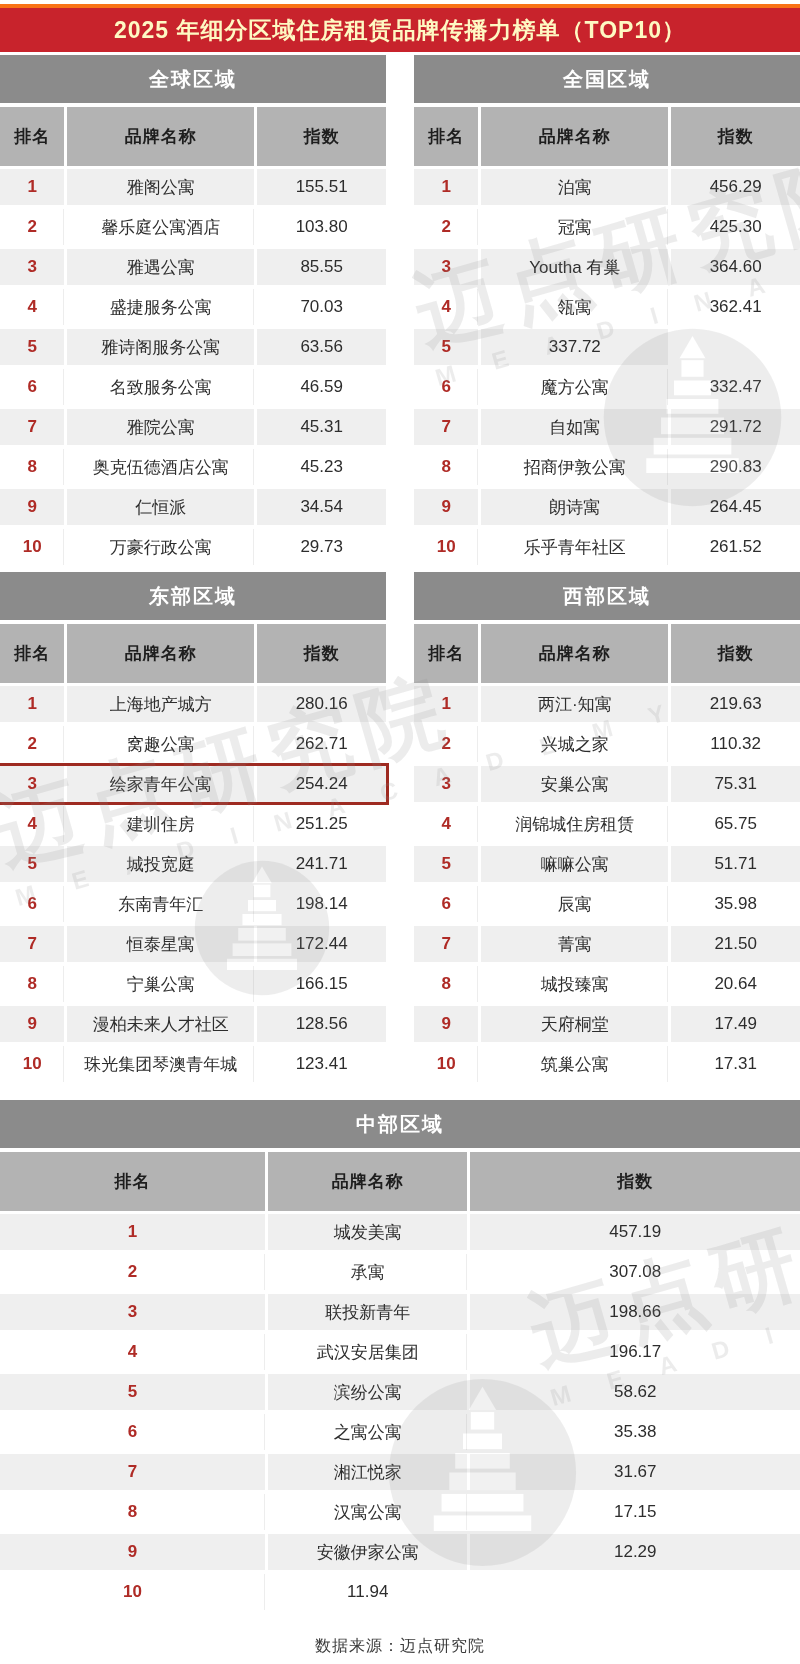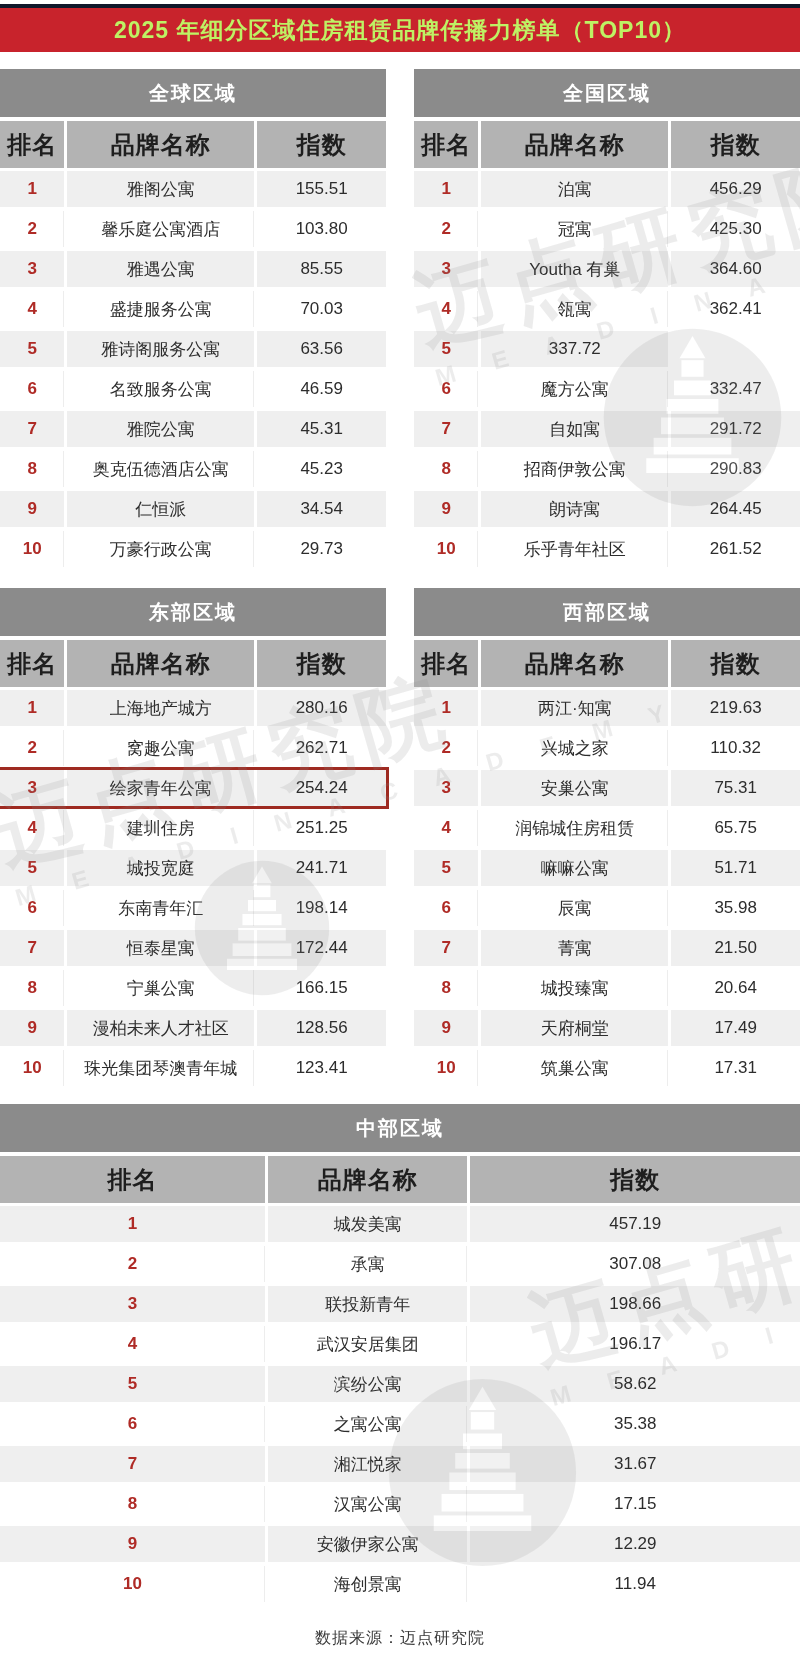--- a/index.html
+++ b/index.html
@@ -1,36 +1,36 @@
 <!DOCTYPE html>
 <html><head>
 <meta charset="utf-8">
 <style>
   html,body{margin:0;padding:0;background:#ffffff;}
   body{font-family:"Liberation Sans","DejaVu Sans",sans-serif;}
   .page{position:relative;width:800px;height:1664px;margin:0 auto;background:#ffffff;overflow:hidden;}
 
   .titlebar{
-    margin-top:4px;border-top:4px solid #0f172a;height:44px;background:#c8232c;
-    color:#bef264;font-size:23px;font-weight:bold;letter-spacing:1px;
+    margin-top:4px;border-top:4px solid #f97316;height:44px;background:#c8232c;
+    color:#fef9c3;font-size:23px;font-weight:bold;letter-spacing:1px;
     display:flex;align-items:center;justify-content:center;
   }
 
-  .pair{display:grid;grid-template-columns:1fr 1fr;column-gap:28px;margin-top:17px;}
+  .pair{display:grid;grid-template-columns:1fr 1fr;column-gap:28px;margin-top:3px;}
   .single{margin-top:14px;}
 
   .band{
     height:48px;background:#8b8b8b;color:#ffffff;font-size:20px;font-weight:bold;
     display:flex;align-items:center;justify-content:center;letter-spacing:2px;
   }
   .thead{display:grid;column-gap:3px;margin-top:4px;}
   .tbl .thead{grid-template-columns:64fr 186fr 128fr;}
   .tbl.wide .thead{grid-template-columns:267fr 201fr 332fr;}
   .thead .hcell{
-    height:47px;background:#b3b3b3;color:#1e1e1e;font-size:24px;font-weight:bold;
+    height:59px;background:#b3b3b3;color:#1e1e1e;font-size:17px;font-weight:bold;
     display:flex;align-items:center;justify-content:center;letter-spacing:1px;
   }
 
   .rows{margin-top:3px;}
   .row{display:grid;column-gap:3px;height:36px;margin-bottom:4px;position:relative;}
   .tbl .row{grid-template-columns:64fr 186fr 128fr;}
   .tbl.wide .row{grid-template-columns:267fr 201fr 332fr;}
   .cell{display:flex;align-items:center;justify-content:center;font-size:17px;color:#2d2d2d;}
   .row.odd .cell{background:#efefef;}
   .row.even .cell{background:#ffffff;box-shadow:inset -1px 0 0 #ededed;}
@@ -354,21 +354,20 @@
             <span class="cell brand">汉寓公寓</span>
             <span class="cell index">17.15</span>
           </div>
           <div class="row odd">
             <span class="cell rank">9</span>
             <span class="cell brand">安徽伊家公寓</span>
             <span class="cell index">12.29</span>
           </div>
           <div class="row even">
             <span class="cell rank">10</span>
-            <span class="cell brand">海创景寓</span>
             <span class="cell index">11.94</span>
           </div>
         </div>
     </div>
   </div>
 
   <div class="footer">数据来源：迈点研究院</div>
 
   <div class="wm wm-text" style="left:440px;top:270px;">
     <div class="zh">迈点研究院</div>

